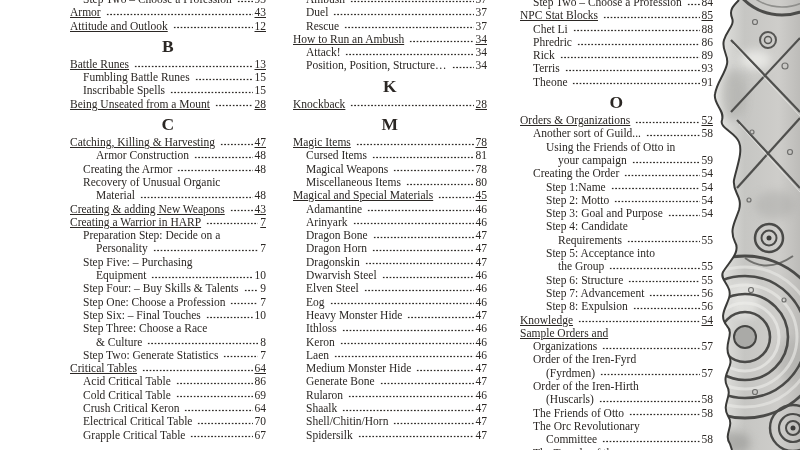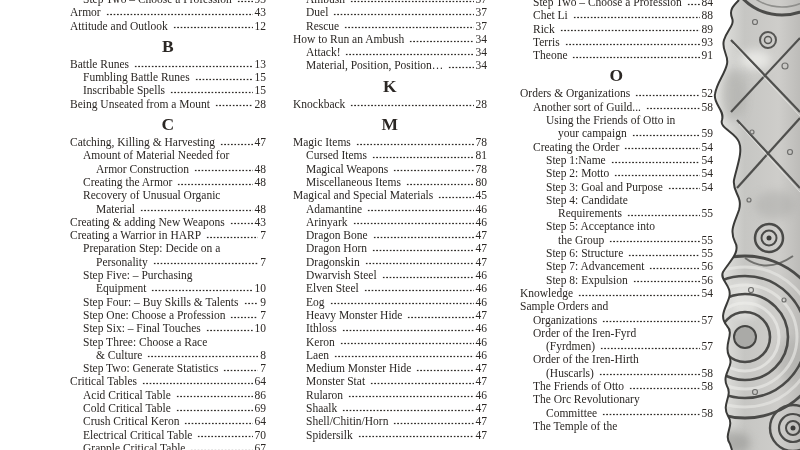--- a/index.html
+++ b/index.html
@@ -26,21 +26,21 @@
     flex:1 1 auto;
     min-width:6px;
     height:8px;
     margin:0 2px 0 5px;
     background-image:radial-gradient(circle, #2e2a26 0.9px, rgba(0,0,0,0) 1.25px);
     background-size:3.4px 3.4px;
     background-repeat:repeat-x;
     background-position:0 100%;
   }
   .row .pg{white-space:nowrap;}
-  .i0{padding-left:0;}
+  .i0{padding-left:0;text-decoration:underline;}
   .i1{padding-left:13px;}
   .i2{padding-left:26px;}
   .i3{padding-left:38px;font-family:Liberation Serif, serif;}
   .hdr{
     text-align:center;
     font-weight:bold;
     font-size:17.5px;
     line-height:19px;
     margin:4px 0 2px 0;
     letter-spacing:.5px;
@@ -91,23 +91,20 @@
         <span class="t">Being Unseated from a Mount</span>
         <span class="dots"></span>
         <span class="pg">28</span>
       </div>
       <div class="hdr">C</div>
       <div class="row i0">
         <span class="t">Catching, Killing &amp; Harvesting</span>
         <span class="dots"></span>
         <span class="pg">47</span>
       </div>
-      <div class="row i1">
-        <span class="t">Amount of Material Needed for</span>
-      </div>
       <div class="row i2">
         <span class="t">Armor Construction</span>
         <span class="dots"></span>
         <span class="pg">48</span>
       </div>
       <div class="row i1">
         <span class="t">Creating the Armor</span>
         <span class="dots"></span>
         <span class="pg">48</span>
       </div>
@@ -224,21 +221,21 @@
         <span class="t">How to Run an Ambush</span>
         <span class="dots"></span>
         <span class="pg">34</span>
       </div>
       <div class="row i1">
         <span class="t">Attack!</span>
         <span class="dots"></span>
         <span class="pg">34</span>
       </div>
       <div class="row i1">
-        <span class="t">Material, Position, Position…</span>
+        <span class="t">Position, Position, Structure…</span>
         <span class="dots"></span>
         <span class="pg">34</span>
       </div>
       <div class="hdr">K</div>
       <div class="row i0">
         <span class="t">Knockback</span>
         <span class="dots"></span>
         <span class="pg">28</span>
       </div>
       <div class="hdr">M</div>
@@ -326,21 +323,21 @@
         <span class="t">Laen</span>
         <span class="dots"></span>
         <span class="pg">46</span>
       </div>
       <div class="row i1">
         <span class="t">Medium Monster Hide</span>
         <span class="dots"></span>
         <span class="pg">47</span>
       </div>
       <div class="row i1">
-        <span class="t">Monster Stat</span>
+        <span class="t">Generate Bone</span>
         <span class="dots"></span>
         <span class="pg">47</span>
       </div>
       <div class="row i1">
         <span class="t">Rularon</span>
         <span class="dots"></span>
         <span class="pg">46</span>
       </div>
       <div class="row i1">
         <span class="t">Shaalk</span>
@@ -357,24 +354,34 @@
         <span class="dots"></span>
         <span class="pg">47</span>
       </div>
     </div>
   <div class="toc-col" id="col3">
       <div class="row i1">
         <span class="t">Step Two – Choose a Profession</span>
         <span class="dots"></span>
         <span class="pg">84</span>
       </div>
+      <div class="row i0">
+        <span class="t">NPC Stat Blocks</span>
+        <span class="dots"></span>
+        <span class="pg">85</span>
+      </div>
       <div class="row i1">
         <span class="t">Chet Li</span>
         <span class="dots"></span>
         <span class="pg">88</span>
+      </div>
+      <div class="row i1">
+        <span class="t">Phredric</span>
+        <span class="dots"></span>
+        <span class="pg">86</span>
       </div>
       <div class="row i1">
         <span class="t">Rick</span>
         <span class="dots"></span>
         <span class="pg">89</span>
       </div>
       <div class="row i1">
         <span class="t">Terris</span>
         <span class="dots"></span>
         <span class="pg">93</span>

